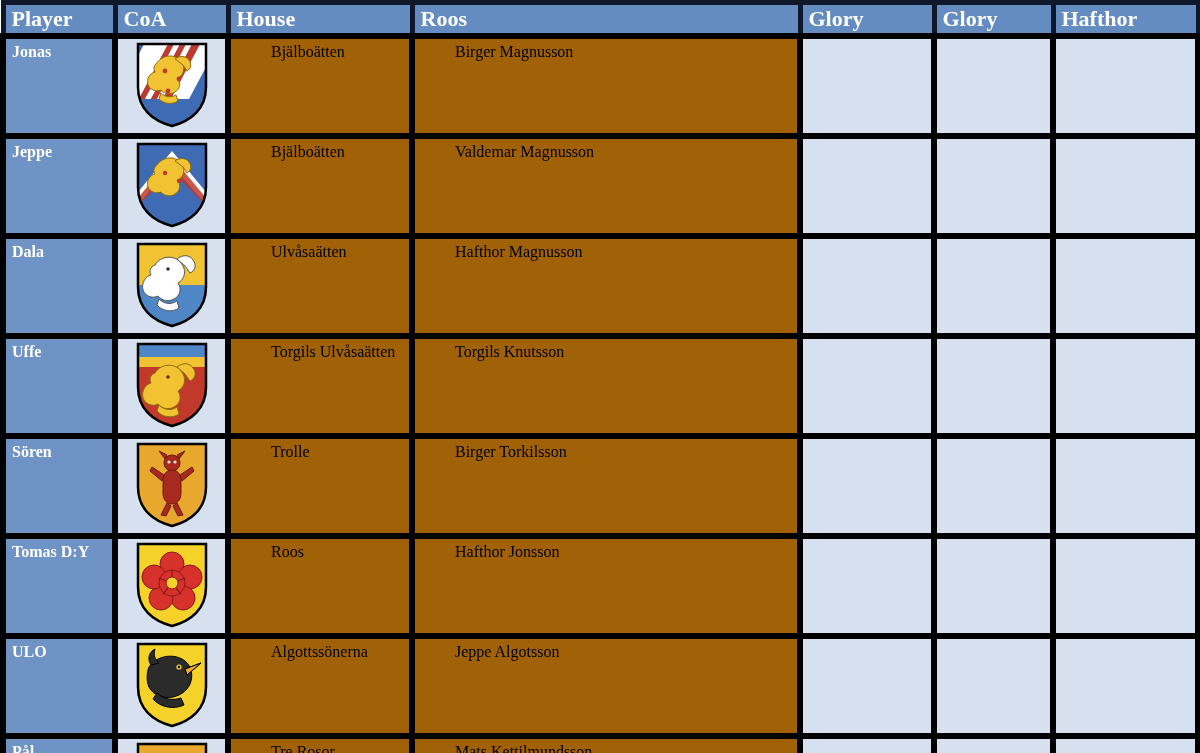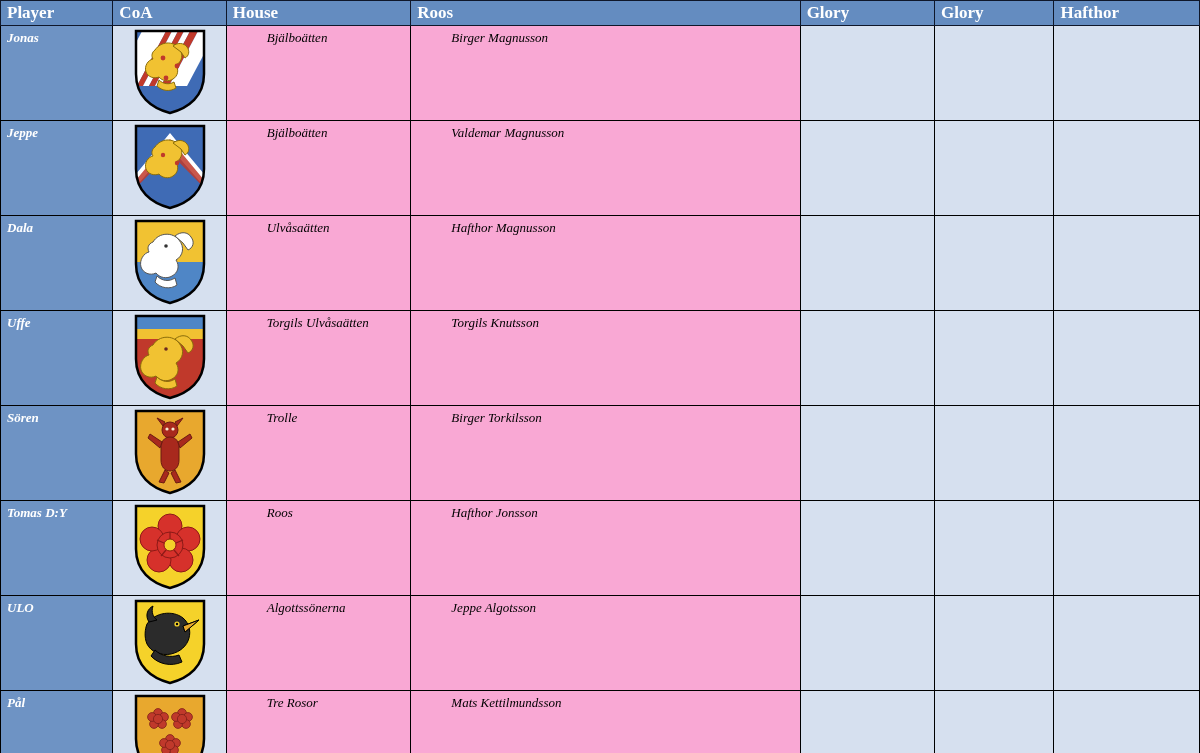--- a/index.html
+++ b/index.html
@@ -23,52 +23,51 @@
   table.roster col.c-house  { width: 184px; }
   table.roster col.c-name   { width: 388px; }
   table.roster col.c-games  { width: 134px; }
   table.roster col.c-glory  { width: 119px; }
   table.roster col.c-avg    { width: 145px; }
 
   thead th {
     background: #648cc0;
     color: #ffffff;
     font-weight: bold;
-    font-size: 17px;
+    font-size: 22px;
     height: 22px;
     padding: 1px 6px;
-    border: 1px solid #0f172a;
+    border: 5px solid #0f172a;
     text-align: left;
     white-space: nowrap;
   }
   thead th.center { }
 
   tbody td {
-    border: 1px solid #000000;
+    border: 6px solid #000000;
     vertical-align: top;
     padding: 4px 6px;
-    font-size: 13px;
+    font-size: 16px;
     color: #000000;
     height: 83px;
-    font-style: italic;
   }
   tbody td.player {
     background: #6e93c4;
     color: #ffffff;
     font-weight: bold;
     white-space: nowrap;
   }
   tbody td.coa {
     background: #d6e0ef;
     padding: 2px 0 0 0;
     text-align: center;
   }
   tbody td.house,
   tbody td.name {
-    background: #f9a8d4;
+    background: #a16207;
     padding-left: 40px;
   }
   tbody td.score {
     background: #d6e0ef;
   }
 
   .shield-wrap {
     display: inline-block;
     line-height: 0;
   }

